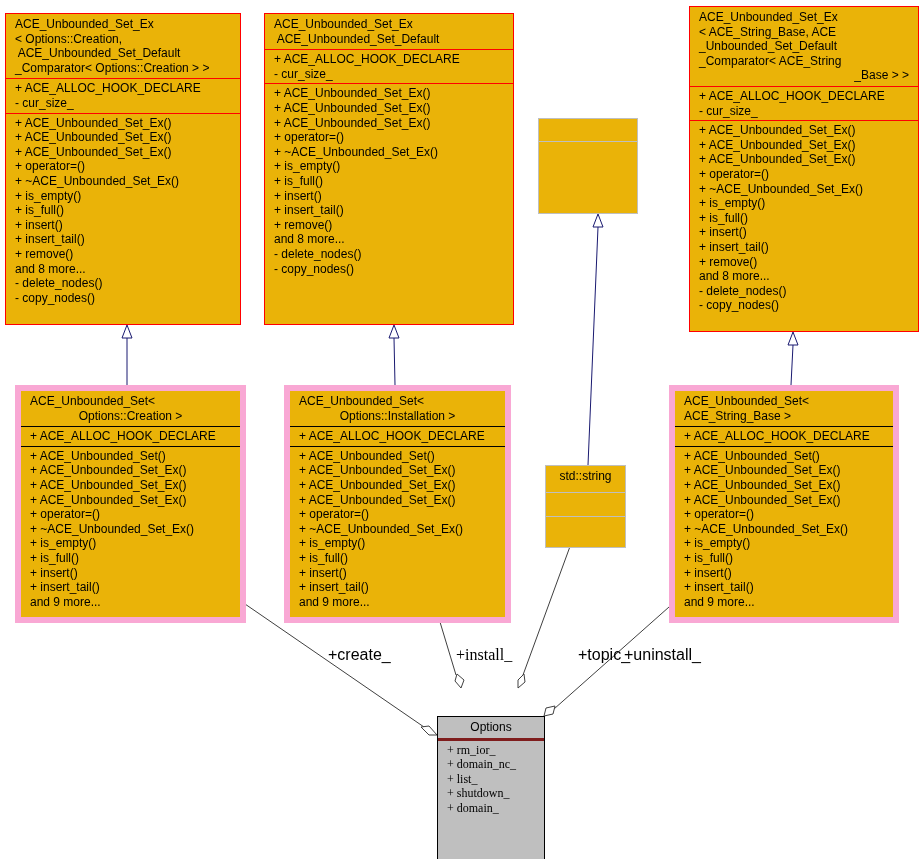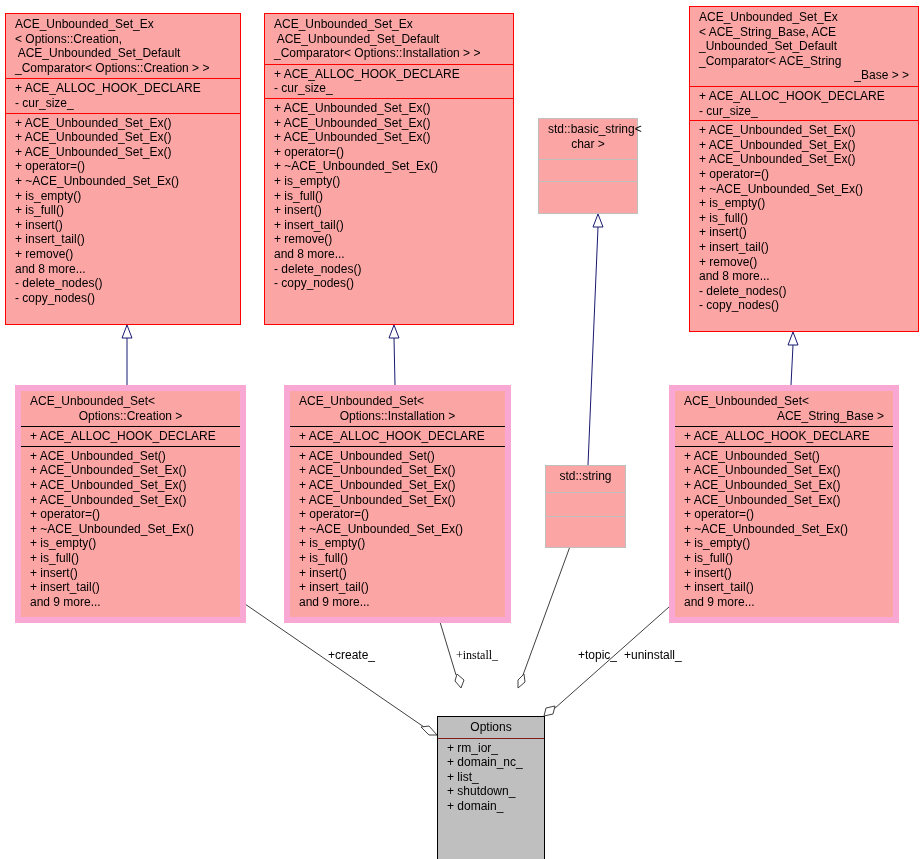--- a/index.html
+++ b/index.html
@@ -1,33 +1,33 @@
 <!DOCTYPE html>
 <html><head>
 <meta charset="utf-8">
 <style>
   html, body { margin:0; padding:0; background:#ffffff; }
   body { width:924px; height:859px; position:relative; overflow:hidden;
          font-family:"Liberation Sans", sans-serif; font-size:12px; color:#000; }
   #edges { position:absolute; left:0; top:0; width:924px; height:859px; }
-  .node { position:absolute; box-sizing:border-box; background:#fca5a5; }
+  .node { position:absolute; box-sizing:border-box; background:#eab308; }
   .node.red { border:1px solid #ff0000; }
   .node.black { border:6px solid #f9a8d4; }
   .node.gray { border:1px solid #bfbfbf; }
   .node.options { border:1px solid #000; background:#bfbfbf; }
   .sec { box-sizing:border-box; padding:2px 9px 2px 9px; line-height:14.6px; white-space:pre; }
   .node.red .sec + .sec { border-top:1px solid #ff0000; }
   .node.black .sec + .sec { border-top:1px solid #000; }
   .node.gray .sec + .sec { border-top:1px solid #bfbfbf; }
-  .node.options .sec + .sec { border-top:1px solid #7f1d1d; }
+  .node.options .sec + .sec { border-top:3px solid #7f1d1d;font-family:Liberation Serif, serif; }
   .title { padding-top:3px; padding-bottom:3px; }
   .center { text-align:center; }
   .line { display:block; }
   .empty { height:22px; }
-  .edge-label { position:absolute; font-size:12px; line-height:14px; white-space:nowrap; }
+  .edge-label { position:absolute; font-size:16px; line-height:14px; white-space:nowrap; }
 </style>
 </head>
 <body>
 
 <svg id="edges" xmlns="http://www.w3.org/2000/svg">
 
   <g>
     <line x1="127" y1="385" x2="127" y2="338" stroke="#191970" stroke-width="1"></line>
     <polygon points="127,325 122,338 132,338" fill="#fff" stroke="#191970" stroke-width="1"></polygon>
   </g>
@@ -67,27 +67,26 @@
 <div class="edge-label" style="left:536px; top:648px;margin-left:42px;">+topic_</div>
 <div class="edge-label" style="left:624px; top:648px;">+uninstall_</div>
 
 <div class="node red" style="left:5px; top:13px; width:236px; height:312px;">
   <div class="sec title"><span class="line">ACE_Unbounded_Set_Ex</span><span class="line">&lt; Options::Creation,</span><span class="line"> ACE_Unbounded_Set_Default</span><span class="line">_Comparator&lt; Options::Creation &gt; &gt;</span></div>
   <div class="sec"><span class="line">+ ACE_ALLOC_HOOK_DECLARE</span><span class="line">- cur_size_</span></div>
   <div class="sec"><span class="line">+ ACE_Unbounded_Set_Ex()</span><span class="line">+ ACE_Unbounded_Set_Ex()</span><span class="line">+ ACE_Unbounded_Set_Ex()</span><span class="line">+ operator=()</span><span class="line">+ ~ACE_Unbounded_Set_Ex()</span><span class="line">+ is_empty()</span><span class="line">+ is_full()</span><span class="line">+ insert()</span><span class="line">+ insert_tail()</span><span class="line">+ remove()</span><span class="line">and 8 more...</span><span class="line">- delete_nodes()</span><span class="line">- copy_nodes()</span></div>
 </div>
 
 <div class="node red" style="left:264px; top:13px; width:250px; height:312px;">
-  <div class="sec title"><span class="line">ACE_Unbounded_Set_Ex</span><span class="line"> ACE_Unbounded_Set_Default</span><span class="line">_Comparator&lt; Options::Installation &gt; &gt;</span></div>
+  <div class="sec title"><span class="line">ACE_Unbounded_Set_Ex</span><span class="line"> ACE_Unbounded_Set_Default</span></div>
   <div class="sec"><span class="line">+ ACE_ALLOC_HOOK_DECLARE</span><span class="line">- cur_size_</span></div>
   <div class="sec"><span class="line">+ ACE_Unbounded_Set_Ex()</span><span class="line">+ ACE_Unbounded_Set_Ex()</span><span class="line">+ ACE_Unbounded_Set_Ex()</span><span class="line">+ operator=()</span><span class="line">+ ~ACE_Unbounded_Set_Ex()</span><span class="line">+ is_empty()</span><span class="line">+ is_full()</span><span class="line">+ insert()</span><span class="line">+ insert_tail()</span><span class="line">+ remove()</span><span class="line">and 8 more...</span><span class="line">- delete_nodes()</span><span class="line">- copy_nodes()</span></div>
 </div>
 
 <div class="node gray" style="left:538px; top:118px; width:100px; height:96px;">
-  <div class="sec title center" style="height:40px;"><span class="line">std::basic_string&lt;</span><span class="line">char &gt;</span></div>
   <div class="sec empty"></div>
   <div class="sec empty"></div>
 </div>
 
 <div class="node red" style="left:689px; top:6px; width:230px; height:326px;">
   <div class="sec title"><span class="line">ACE_Unbounded_Set_Ex</span><span class="line">&lt; ACE_String_Base, ACE</span><span class="line">_Unbounded_Set_Default</span><span class="line">_Comparator&lt; ACE_String</span><span class="line" style="text-align: right;">_Base &gt; &gt;</span></div>
   <div class="sec"><span class="line">+ ACE_ALLOC_HOOK_DECLARE</span><span class="line">- cur_size_</span></div>
   <div class="sec"><span class="line">+ ACE_Unbounded_Set_Ex()</span><span class="line">+ ACE_Unbounded_Set_Ex()</span><span class="line">+ ACE_Unbounded_Set_Ex()</span><span class="line">+ operator=()</span><span class="line">+ ~ACE_Unbounded_Set_Ex()</span><span class="line">+ is_empty()</span><span class="line">+ is_full()</span><span class="line">+ insert()</span><span class="line">+ insert_tail()</span><span class="line">+ remove()</span><span class="line">and 8 more...</span><span class="line">- delete_nodes()</span><span class="line">- copy_nodes()</span></div>
 </div>
 
@@ -103,21 +102,21 @@
   <div class="sec"><span class="line">+ ACE_Unbounded_Set()</span><span class="line">+ ACE_Unbounded_Set_Ex()</span><span class="line">+ ACE_Unbounded_Set_Ex()</span><span class="line">+ ACE_Unbounded_Set_Ex()</span><span class="line">+ operator=()</span><span class="line">+ ~ACE_Unbounded_Set_Ex()</span><span class="line">+ is_empty()</span><span class="line">+ is_full()</span><span class="line">+ insert()</span><span class="line">+ insert_tail()</span><span class="line">and 9 more...</span></div>
 </div>
 
 <div class="node gray" style="left:545px; top:465px; width:81px; height:83px;">
   <div class="sec title center" style="height:26px;"><span class="line">std::string</span></div>
   <div class="sec empty" style="height:24px;"></div>
   <div class="sec empty" style="height:24px;"></div>
 </div>
 
 <div class="node black" style="left:669px; top:385px; width:230px; height:238px;">
-  <div class="sec title"><span class="line">ACE_Unbounded_Set&lt;</span><span class="line" style="text-align: right;">ACE_String_Base &gt;</span></div>
+  <div class="sec title"><span class="line">ACE_Unbounded_Set&lt;</span><span class="line" style="text-align: left;">ACE_String_Base &gt;</span></div>
   <div class="sec"><span class="line">+ ACE_ALLOC_HOOK_DECLARE</span></div>
   <div class="sec"><span class="line">+ ACE_Unbounded_Set()</span><span class="line">+ ACE_Unbounded_Set_Ex()</span><span class="line">+ ACE_Unbounded_Set_Ex()</span><span class="line">+ ACE_Unbounded_Set_Ex()</span><span class="line">+ operator=()</span><span class="line">+ ~ACE_Unbounded_Set_Ex()</span><span class="line">+ is_empty()</span><span class="line">+ is_full()</span><span class="line">+ insert()</span><span class="line">+ insert_tail()</span><span class="line">and 9 more...</span></div>
 </div>
 
 <div class="node options" style="left:437px; top:716px; width:108px; height:151px;">
   <div class="sec title center"><span class="line">Options</span></div>
   <div class="sec"><span class="line">+ rm_ior_</span><span class="line">+ domain_nc_</span><span class="line">+ list_</span><span class="line">+ shutdown_</span><span class="line">+ domain_</span></div>
 </div>
 
 </body></html>

